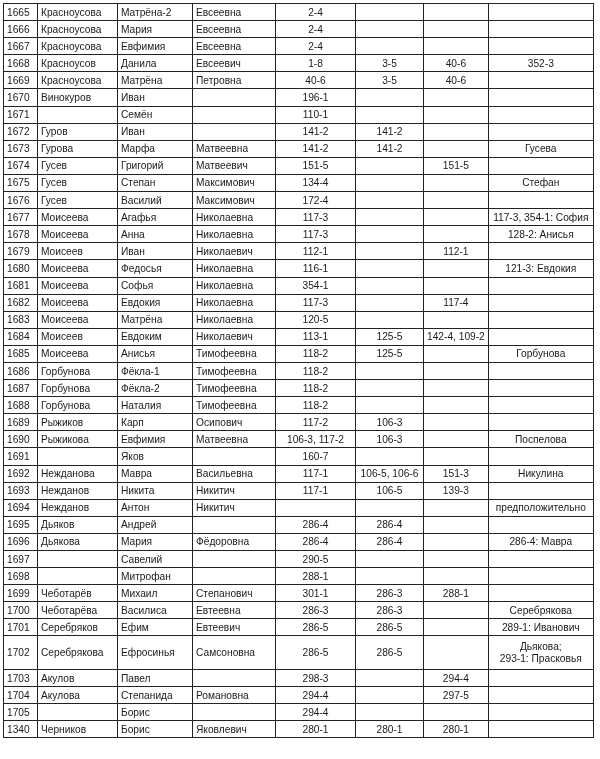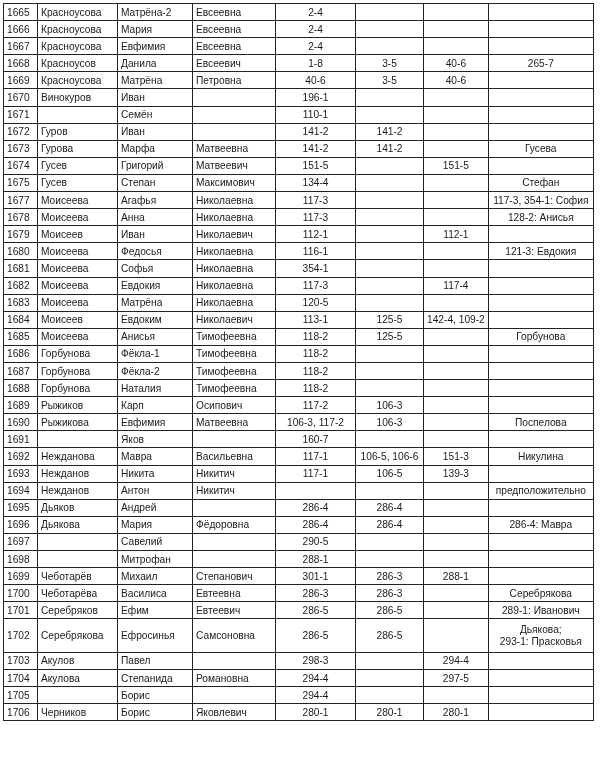--- a/index.html
+++ b/index.html
@@ -81,21 +81,21 @@
           <td class="c-note"></td>
         </tr>
         <tr>
           <td class="c-id">1668</td>
           <td class="c-surname">Красноусов</td>
           <td class="c-name">Данила</td>
           <td class="c-patr">Евсеевич</td>
           <td class="c-ref">1-8</td>
           <td class="c-ref">3-5</td>
           <td class="c-ref">40-6</td>
-          <td class="c-note">265-7</td>
+          <td class="c-note">352-3</td>
         </tr>
         <tr>
           <td class="c-id">1669</td>
           <td class="c-surname">Красноусова</td>
           <td class="c-name">Матрёна</td>
           <td class="c-patr">Петровна</td>
           <td class="c-ref">40-6</td>
           <td class="c-ref">3-5</td>
           <td class="c-ref">40-6</td>
           <td class="c-note"></td>
@@ -152,20 +152,30 @@
         </tr>
         <tr>
           <td class="c-id">1675</td>
           <td class="c-surname">Гусев</td>
           <td class="c-name">Степан</td>
           <td class="c-patr">Максимович</td>
           <td class="c-ref">134-4</td>
           <td class="c-ref"></td>
           <td class="c-ref"></td>
           <td class="c-note">Стефан</td>
+        </tr>
+        <tr>
+          <td class="c-id">1676</td>
+          <td class="c-surname">Гусев</td>
+          <td class="c-name">Василий</td>
+          <td class="c-patr">Максимович</td>
+          <td class="c-ref">172-4</td>
+          <td class="c-ref"></td>
+          <td class="c-ref"></td>
+          <td class="c-note"></td>
         </tr>
         <tr>
           <td class="c-id">1677</td>
           <td class="c-surname">Моисеева</td>
           <td class="c-name">Агафья</td>
           <td class="c-patr">Николаевна</td>
           <td class="c-ref">117-3</td>
           <td class="c-ref"></td>
           <td class="c-ref"></td>
           <td class="c-note">117-3, 354-1: София</td>
@@ -447,21 +457,21 @@
           <td class="c-id">1705</td>
           <td class="c-surname"></td>
           <td class="c-name">Борис</td>
           <td class="c-patr"></td>
           <td class="c-ref">294-4</td>
           <td class="c-ref"></td>
           <td class="c-ref"></td>
           <td class="c-note"></td>
         </tr>
         <tr>
-          <td class="c-id">1706</td>
+          <td class="c-id">1340</td>
           <td class="c-surname">Черников</td>
           <td class="c-name">Борис</td>
           <td class="c-patr">Яковлевич</td>
           <td class="c-ref">280-1</td>
           <td class="c-ref">280-1</td>
           <td class="c-ref">280-1</td>
           <td class="c-note"></td>
         </tr>
       </tbody>
   </table>

